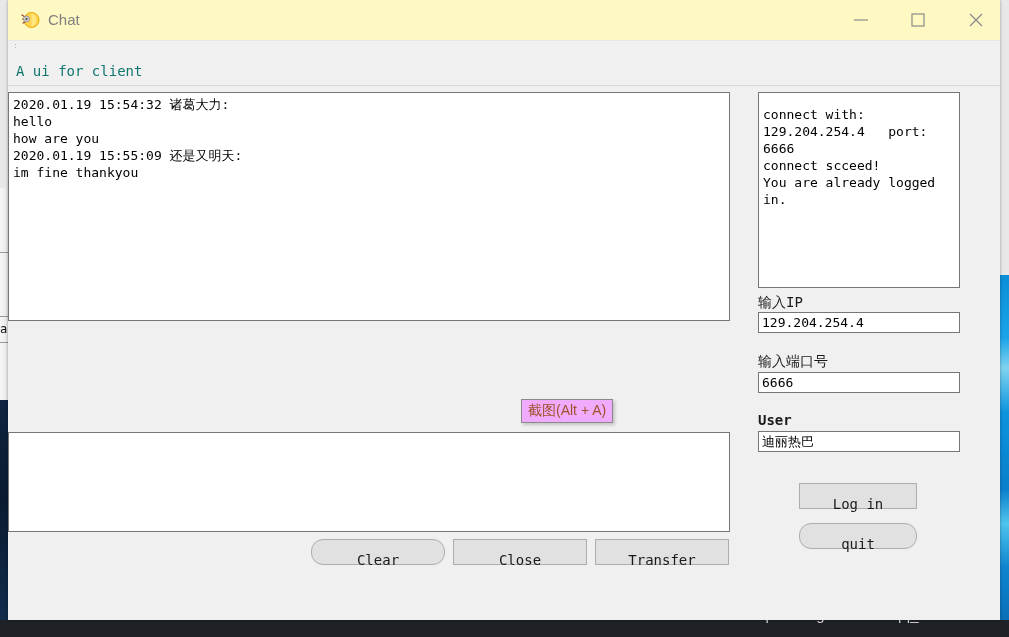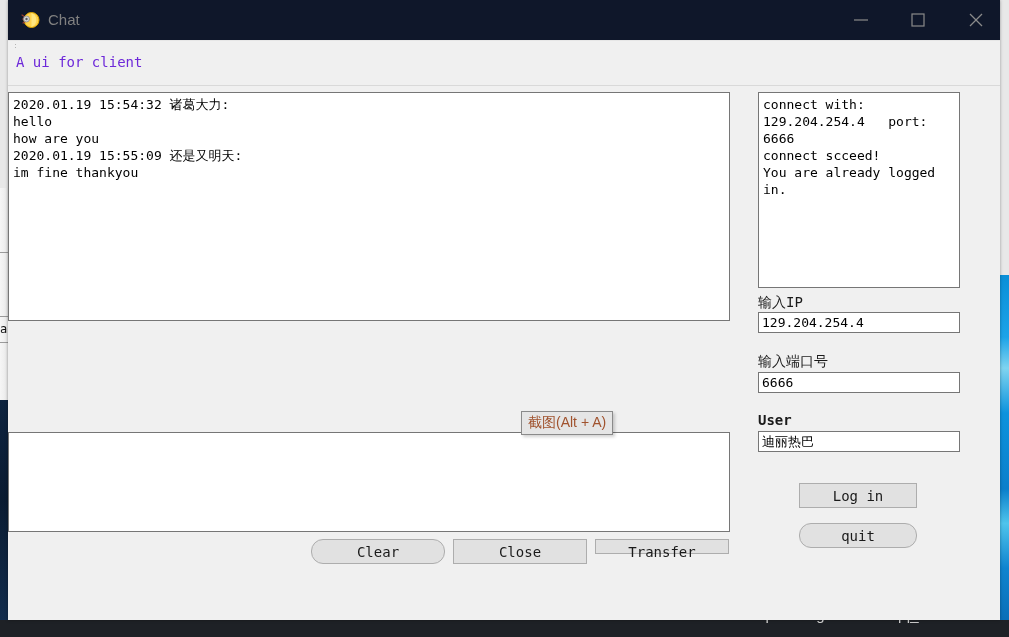--- a/index.html
+++ b/index.html
@@ -85,21 +85,21 @@
     position: absolute;
     left: 8px; top: 0;
     width: 992px; height: 620px;
     background: #f0f0f0;
     box-shadow: 0 0 3px rgba(0,0,0,.35);
   }
   .titlebar {
     position: absolute;
     left: 0; top: 0;
     width: 992px; height: 40px;
-    background: #0f172a;
+    background: #fef9c3;
     border-bottom: 1px solid #e6e6e6;
   }
   .title-icon {
     position: absolute;
     left: 12px; top: 10px;
     width: 20px; height: 20px;
   }
   .title-text {
     position: absolute;
     left: 40px; top: 11px;
@@ -126,23 +126,23 @@
   .grip-dots {
     position: absolute;
     left: 6px; top: 2px;
     width: 3px; height: 7px;
     background-image: radial-gradient(#b4b4b4 40%, transparent 41%);
     background-size: 3px 3px;
   }
 
   .subtitle {
     position: absolute;
-    left: 8px; top: 54px;
+    left: 8px; top: 63px;
     font: 14px "DejaVu Sans Mono", monospace;
-    color: #6d28d9;
+    color: #0f766e;
   }
   .subtitle-sep {
     position: absolute;
     left: 0; top: 85px;
     width: 992px; height: 1px;
     background: #d9d9d9;
   }
 
   
   .chat-log {
@@ -179,35 +179,35 @@
   
   .btn {
     position: absolute;
     background: #e1e1e1;
     border: 1px solid #adadad;
     box-sizing: border-box;
     font: 14px "DejaVu Sans Mono", monospace;
     color: #1a1a1a;
     text-align: center;
     cursor: default;
-    padding: 4px;
+    padding: 12px;
   }
   .btn-clear    { left: 303px; top: 539px; width: 134px; height: 25px; border-radius: 12px; }
   .btn-close    { left: 445px; top: 539px; width: 134px; height: 25px; }
   .btn-transfer { left: 587px; top: 539px; width: 134px; height: 15px; }
 
   
   .status-box {
     position: absolute;
     left: 750px; top: 92px;
     width: 202px; height: 196px;
     background: #ffffff;
     border: 1px solid #767676;
     box-sizing: border-box;
-    padding: 3px 4px;
+    padding: 13px 4px;
     overflow: hidden;
   }
   .status-line {
     font: 13px/17px "DejaVu Sans Mono", monospace;
     color: #000;
     white-space: pre-wrap;
   }
 
   .field-label {
     position: absolute;
@@ -232,23 +232,23 @@
   .inp-port  { left: 750px; top: 372px; }
   .lbl-user  { left: 750px; top: 412px; font-weight: bold; }
   .inp-user  { left: 750px; top: 431px; }
 
   .btn-login { left: 791px; top: 483px; width: 118px; height: 25px; }
   .btn-quit  { left: 791px; top: 523px; width: 118px; height: 25px; border-radius: 12px; }
 
   
   .tooltip {
     position: absolute;
-    left: 521px; top: 411px;
+    left: 521px; top: 399px;
     padding: 2px 6px;
-    background: #e5e5e5;
+    background: #f0abfc;
     border: 1px solid #8a8a8a;
     box-shadow: 2px 2px 3px rgba(0,0,0,.18);
     font: 14px "Liberation Sans", sans-serif;
     color: #a0522d;
     white-space: nowrap;
     z-index: 50;
   }
 </style>
 </head>
 <body>

